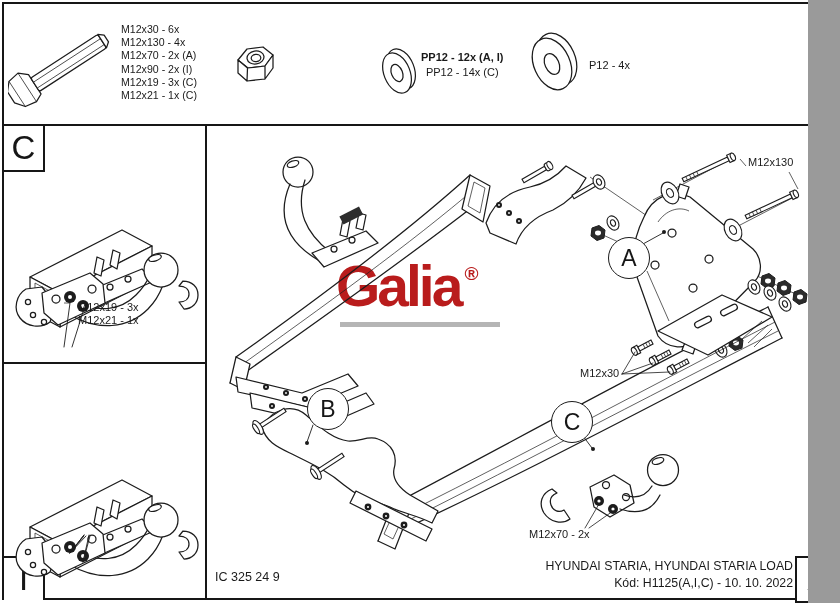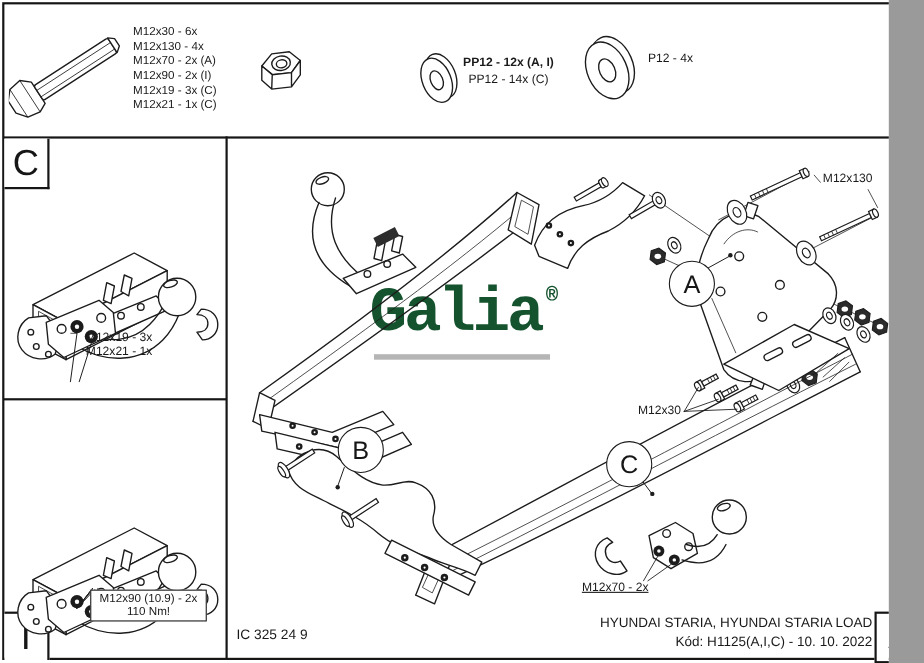--- a/index.html
+++ b/index.html
@@ -12,21 +12,21 @@
   .legend-line{font-size:10.6px;line-height:13.2px;white-space:nowrap;}
   .legend-block{position:absolute;}
   .corner-box{position:absolute;background:#fff;display:flex;align-items:center;justify-content:center;
     font-size:33px;font-weight:400;color:#161616;}
   .callout{position:absolute;width:40px;height:40px;border:1.5px solid #1c1c1c;border-radius:50%;
     background:#fff;display:flex;align-items:center;justify-content:center;font-size:23px;color:#161616;z-index:5;}
   .part-label{position:absolute;font-size:11px;white-space:nowrap;z-index:4;}
   .detail-label{position:absolute;font-size:11px;line-height:13px;white-space:nowrap;z-index:4;}
   .torque-box{position:absolute;border:1.5px solid #1c1c1c;background:#fff;text-align:center;
     font-size:10.6px;line-height:12.4px;padding:1px 2px;z-index:4;}
-  .brand{position:absolute;color:#14532d;font-weight:bold;font-size:57px;letter-spacing:-3px;line-height:1;z-index:1;font-family:Liberation Mono, monospace;}
+  .brand{position:absolute;color:#b91c1c;font-weight:bold;font-size:57px;letter-spacing:-3px;line-height:1;z-index:1;}
   .brand .reg{font-size:19px;font-weight:bold;vertical-align:super;letter-spacing:0;position:relative;top:-6px;left:4px;}
   .brand-underline{position:absolute;background:#b5b5b5;height:5px;z-index:1;}
   .doc-number{position:absolute;font-size:12.5px;}
   .title-right{position:absolute;text-align:right;font-size:12.3px;line-height:16.5px;}
   .rev-box{position:absolute;border:2px solid #161616;background:#fff;display:flex;align-items:center;
     justify-content:center;font-size:30px;}
   svg{position:absolute;z-index:2;}
   svg .ln{fill:none;stroke:#1c1c1c;stroke-width:1.25;stroke-linecap:round;stroke-linejoin:round;}
   svg .fw{fill:#ffffff;stroke:#1c1c1c;stroke-width:1.25;stroke-linejoin:round;}
   svg .thin{fill:none;stroke:#1c1c1c;stroke-width:0.7;}
@@ -75,21 +75,21 @@
   <div class="legend-block" style="left:421px;top:50px;">
     <div class="legend-line" style="line-height:15px;font-size:11px;font-weight:bold;">PP12 - 12x (A, I)</div>
     <div class="legend-line" style="line-height:15px;font-size:11px;text-align:center;">PP12 - 14x (C)</div>
   </div>
 
   <svg style="left:524px;top:28px;" width="60" height="68" viewBox="0 0 60 68">
     <ellipse class="fw" cx="33" cy="31" rx="18" ry="27" transform="rotate(-24 33 31)"></ellipse>
     <ellipse class="fw" cx="28" cy="36" rx="18" ry="27" transform="rotate(-24 28 36)"></ellipse>
     <ellipse class="fw" cx="28" cy="36" rx="7" ry="11" transform="rotate(-24 28 36)"></ellipse>
   </svg>
-  <div class="legend-block" style="left:589px;top:46px;">
+  <div class="legend-block" style="left:589px;top:58px;">
     <div class="legend-line" style="line-height:15px;font-size:11px;">P12 - 4x</div>
   </div>
 
   <div class="corner-box" style="left:4px;top:126px;width:39px;height:44px;border-right:2px solid #161616;border-bottom:2px solid #161616;">
     <span>C</span>
   </div>
   <svg style="left:4px;top:127px;" width="202" height="234" viewBox="0 0 202 234">
     <g transform="translate(4 46)">
 
       <path class="fw" d="M22 104 L114 57 L144 73 L52 120 Z"></path>
@@ -158,24 +158,20 @@
       <circle class="dot" cx="62" cy="124" r="6"></circle>
       <circle cx="62" cy="124" r="2" fill="#fff"></circle>
       <circle class="dot" cx="75" cy="133" r="6"></circle>
       <circle cx="75" cy="133" r="2" fill="#fff"></circle>
       <path class="ln" style="stroke-width:0.9" d="M62 130 L76 112 M62 130 L76 113"></path>
       <path class="ln" style="stroke-width:0.9" d="M62 130 L78 113 M75 139 L82 113"></path>
     </g>
 
     <path class="ln" style="stroke-width:0.9" d="M66 190 L80 172 M79 199 L85 172"></path>
   </svg>
-  <div class="torque-box" style="left:82px;top:536px;width:100px;">
-    <div>M12x90 (10.9) - 2x</div>
-    <div>110 Nm!</div>
-  </div>
   <div class="corner-box" style="left:4px;top:556px;width:39px;height:42px;border-top:2px solid #161616;border-right:2px solid #161616;">
     <span>I</span>
   </div>
 
   <div class="brand" style="left:336px;top:258px;">
     <span>Galia</span><span class="reg">®</span>
   </div>
   <div class="brand-underline" style="left:340px;top:322px;width:160px;"></div>
 
   <svg style="left:206px;top:125px;" width="626" height="473" viewBox="0 0 626 473">
@@ -351,21 +347,21 @@
   </div>
   <div class="callout" style="left:307px;top:388px;">
     <span>B</span>
   </div>
   <div class="callout" style="left:551px;top:401px;">
     <span>C</span>
   </div>
 
   <div class="part-label" style="left:748px;top:156px;">M12x130</div>
   <div class="part-label" style="left:580px;top:367px;">M12x30</div>
-  <div class="part-label" style="left:529px;top:528px;text-decoration:underline;">M12x70 - 2x</div>
+  <div class="part-label" style="left:529px;top:528px;">M12x70 - 2x</div>
 
   <div class="doc-number" style="left:215px;top:570px;">IC 325 24 9</div>
   <div class="title-right" style="left:490px;top:558px;width:303px;">
     <div>HYUNDAI STARIA, HYUNDAI STARIA LOAD</div>
     <div>Kód: H1125(A,I,C) - 10. 10. 2022</div>
   </div>
   <div class="rev-box" style="left:795px;top:556px;width:41px;height:43px;">
     <span>A</span>
   </div>
 

